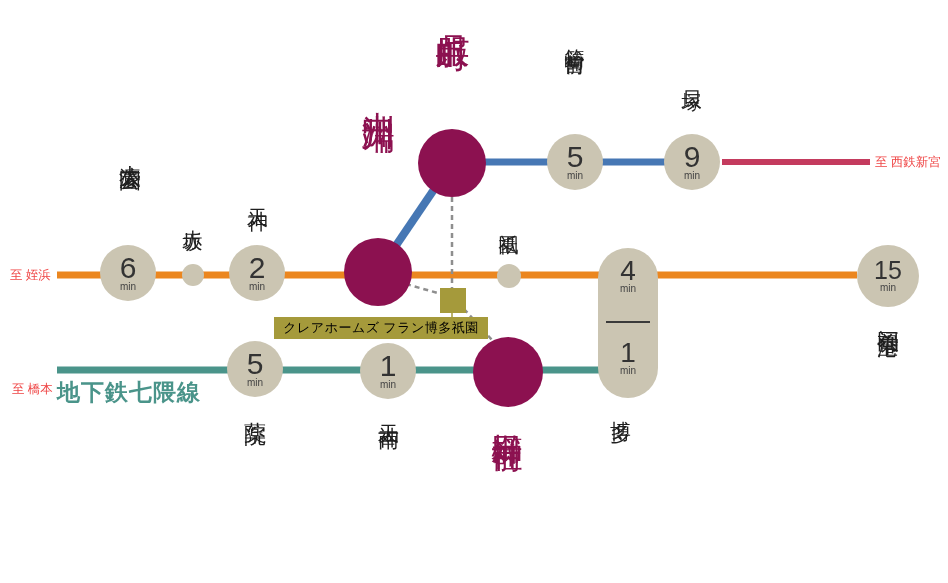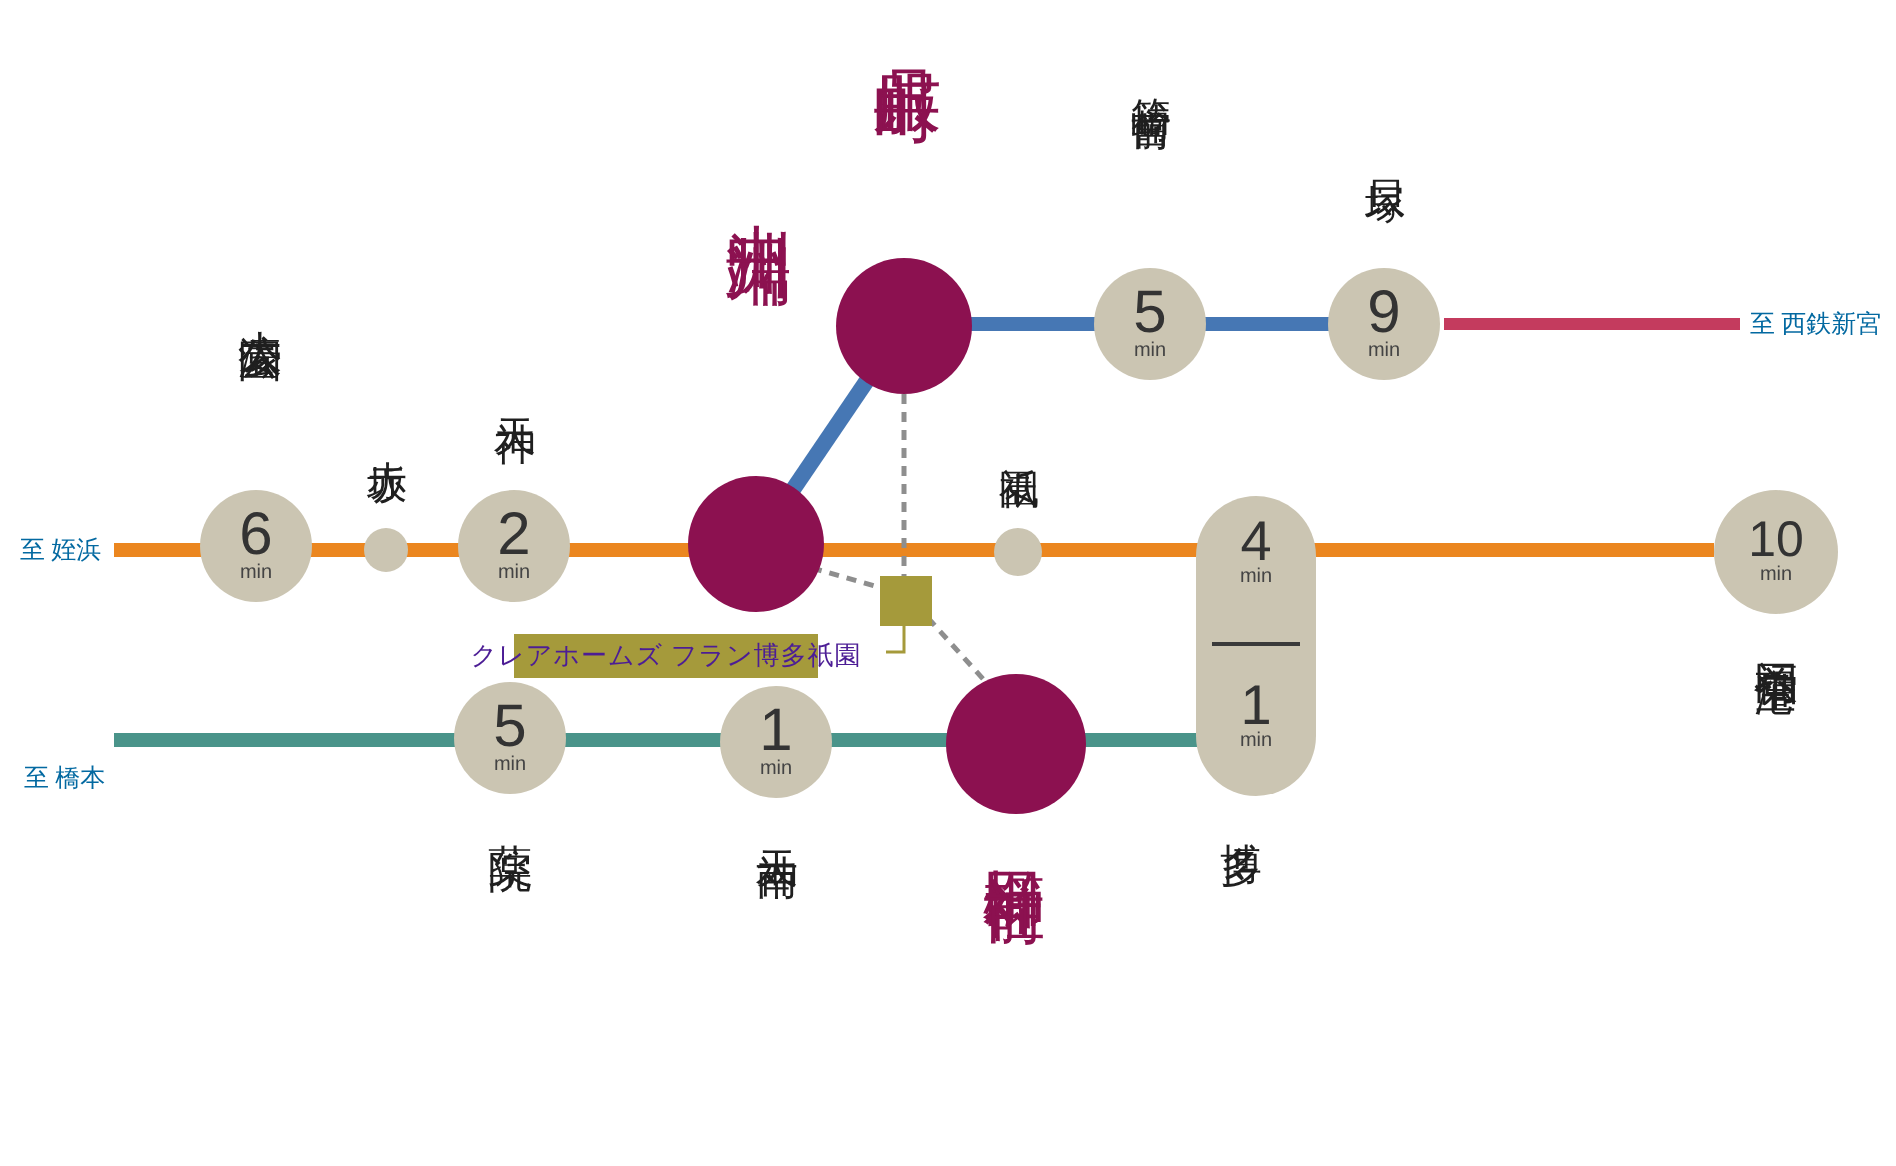--- a/index.html
+++ b/index.html
@@ -8,30 +8,30 @@
   .layer-svg{position:absolute;left:0;top:0;z-index:1;}
   .circle{position:absolute;border-radius:50%;z-index:2;}
   .st-big{background:#8C1150;}
   .dot{background:#CBC5B2;}
   .st-min{background:#CBC5B2;display:flex;flex-direction:column;align-items:center;justify-content:center;z-index:2;}
   .num{font-family:"Liberation Sans","DejaVu Sans",sans-serif;color:#333333;font-size:30px;line-height:0.9;}
   .num-sm{font-size:25px;}
   .unit{font-family:"Liberation Sans","DejaVu Sans",sans-serif;color:#444444;font-size:10px;line-height:1.1;}
   .vlabel{position:absolute;writing-mode:vertical-rl;text-orientation:upright;color:#1f1f1f;
           line-height:1;letter-spacing:2px;transform:translateX(-50%);z-index:3;white-space:nowrap;}
-  .hlabel{position:absolute;color:#0369a1;white-space:nowrap;z-index:3;}
+  .hlabel{position:absolute;color:#ef4444;white-space:nowrap;z-index:3;}
   .maroon{color:#8C1150;}
   .capsule{position:absolute;left:598px;top:248px;width:60px;height:150px;background:#CBC5B2;
            border-radius:30px;z-index:2;}
   .cap-grp{position:absolute;left:0;width:60px;text-align:center;}
   .cap-num{font-family:"Liberation Sans","DejaVu Sans",sans-serif;color:#333;font-size:28px;line-height:0.9;display:block;}
   .cap-unit{font-family:"Liberation Sans","DejaVu Sans",sans-serif;color:#444;font-size:10px;line-height:1.1;display:block;}
   .cap-divider{position:absolute;left:8px;top:73px;width:44px;height:2px;background:#3a3a3a;}
   .prop-marker{position:absolute;left:440px;top:288px;width:26px;height:25px;background:#A59A3B;z-index:3;}
-  .prop-box{position:absolute;left:257px;top:317px;width:152px;height:22px;background:#A59A3B;color:#4c1d95;
+  .prop-box{position:absolute;left:274px;top:317px;width:214px;height:22px;background:#A59A3B;color:#000000;
             font-size:13px;letter-spacing:0.5px;display:flex;align-items:center;justify-content:center;z-index:4;white-space:nowrap;}
   .line-name{font-weight:bold;letter-spacing:1px;}
 </style>
 </head>
 <body>
 
 <div class="canvas">
 
   <svg class="layer-svg" width="948" height="583" viewBox="0 0 948 583">
     <line x1="57" y1="275" x2="857" y2="275" stroke="#EB861F" stroke-width="7"></line>
@@ -62,21 +62,21 @@
   </div>
   <div class="circle st-min" style="left:547px;top:134px;width:56px;height:56px;">
     <span class="num">5</span>
     <span class="unit">min</span>
   </div>
   <div class="circle st-min" style="left:664px;top:134px;width:56px;height:56px;">
     <span class="num">9</span>
     <span class="unit">min</span>
   </div>
   <div class="circle st-min" style="left:857px;top:245px;width:62px;height:62px;">
-    <span class="num num-sm">10</span>
+    <span class="num num-sm">15</span>
     <span class="unit">min</span>
   </div>
   <div class="circle st-min" style="left:227px;top:341px;width:56px;height:56px;">
     <span class="num">5</span>
     <span class="unit">min</span>
   </div>
   <div class="circle st-min" style="left:360px;top:343px;width:56px;height:56px;">
     <span class="num">1</span>
     <span class="unit">min</span>
   </div>
@@ -106,14 +106,15 @@
   <div class="vlabel" style="left:692px;top:74px;font-size:20px;">貝塚</div>
   <div class="vlabel" style="left:888px;top:312px;font-size:22px;">福岡空港</div>
   <div class="vlabel" style="left:255px;top:404px;font-size:22px;">薬院</div>
   <div class="vlabel" style="left:388px;top:408px;font-size:21px;">天神南</div>
   <div class="vlabel maroon" style="left:507px;top:409px;font-size:31px;letter-spacing:2px;">櫛田神社前</div>
   <div class="vlabel" style="left:620px;top:404px;font-size:21px;">博多</div>
 
   <div class="hlabel" style="left:10px;top:267px;font-size:12.5px;">至 姪浜</div>
   <div class="hlabel" style="left:12px;top:361px;font-size:12.5px;margin-top:20px;">至 橋本</div>
   <div class="hlabel" style="left:875px;top:154px;font-size:12.5px;">至 西鉄新宮</div>
+  <div class="hlabel line-name" style="left:57px;top:377px;font-size:23px;color:#4A948A;">地下鉄七隈線</div>
 
 </div>
 
 </body></html>

